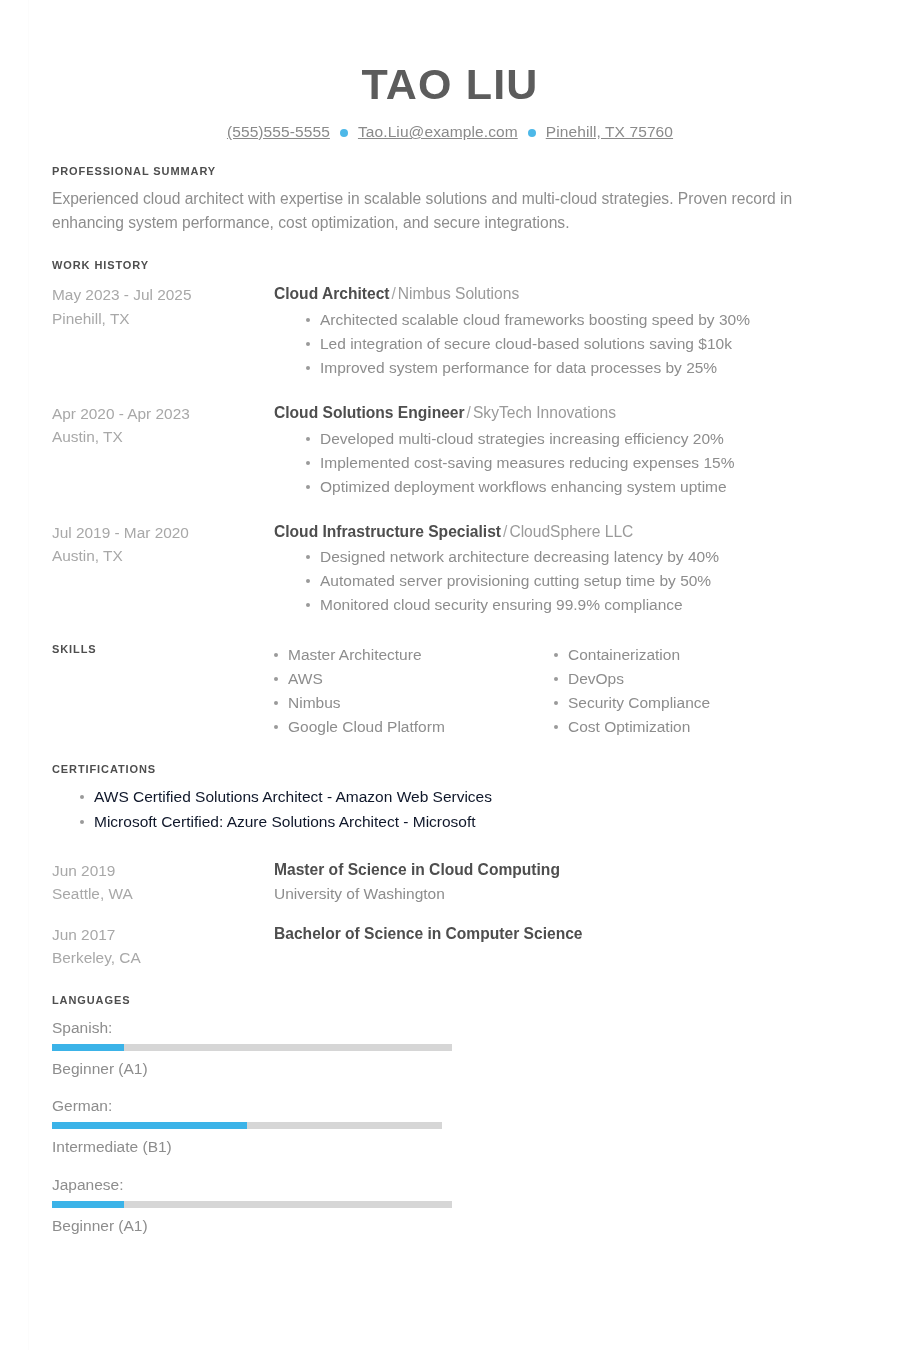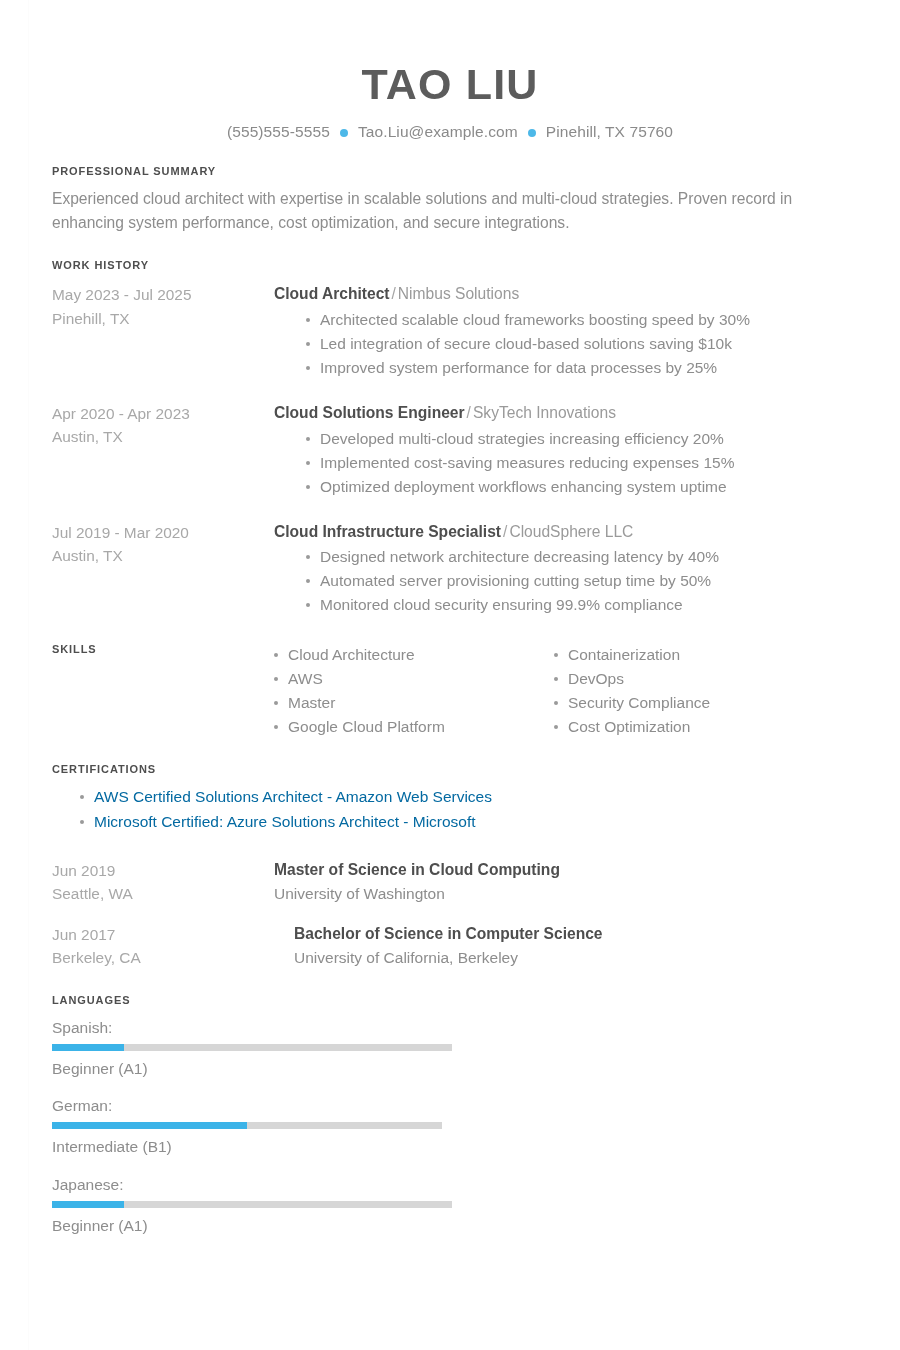--- a/index.html
+++ b/index.html
@@ -46,20 +46,21 @@
   }
   .contact-line {
     margin-top: 16px;
     font-size: 15.5px;
     color: #8a8a8a;
     letter-spacing: 0.1px;
     display: flex;
     justify-content: center;
     align-items: center;
     gap: 10px;
+    text-decoration: underline;
   }
   .sep-dot {
     display: inline-block;
     width: 8px; height: 8px;
     border-radius: 50%;
     background: #4db8e8;
     flex: 0 0 auto;
     position: relative;
     top: 1px;
   }
@@ -183,37 +184,37 @@
 
   
   ul.cert-list {
     list-style: none;
     margin: 0;
     padding: 0 0 0 28px;
   }
   ul.cert-list li {
     font-size: 15.5px;
     line-height: 1.6;
-    color: #0369a1;
+    color: #0f172a;
     position: relative;
     padding-left: 14px;
   }
   ul.cert-list li::before {
     content: "";
     position: absolute;
     left: 0;
     top: 10px;
     width: 4px; height: 4px;
     border-radius: 50%;
     background: #9a9a9a;
   }
 
   
   .edu-entry { margin-bottom: 18px; justify-content: space-between; }
-  .edu-entry:last-child { margin-bottom: 0; gap: 20px; }
+  .edu-entry:last-child { margin-bottom: 0; }
   .edu-degree {
     font-size: 15.6px;
     font-weight: bold;
     color: #4e4e4e;
     line-height: 1.45;
   }
   .edu-school {
     font-size: 15.5px;
     color: #8d8d8d;
     line-height: 1.5;
@@ -339,23 +340,23 @@
       </div>
     </div>
 
     <div class="skills-section">
       <div class="skills-label">
         <h2 class="section-title">SKILLS</h2>
       </div>
       <div class="skills-cols">
         <div class="skills-col">
           <ul class="skill-list">
-            <li>Cloud Architecture</li>
+            <li>Master Architecture</li>
             <li>AWS</li>
-            <li>Master</li>
+            <li>Nimbus</li>
             <li>Google Cloud Platform</li>
           </ul>
         </div>
         <div class="skills-col">
           <ul class="skill-list">
             <li>Containerization</li>
             <li>DevOps</li>
             <li>Security Compliance</li>
             <li>Cost Optimization</li>
           </ul>
@@ -384,21 +385,20 @@
         </div>
       </div>
 
       <div class="entry edu-entry">
         <div class="entry-left">
           <div>Jun 2017</div>
           <div>Berkeley, CA</div>
         </div>
         <div class="entry-right">
           <div class="edu-degree">Bachelor of Science in Computer Science</div>
-          <div class="edu-school">University of California, Berkeley</div>
         </div>
       </div>
     </div>
 
     <div class="section">
       <h2 class="section-title">LANGUAGES</h2>
       <div class="lang-grid">
 
         <div class="lang-item col-left">
           <div class="lang-name">Spanish:</div>

